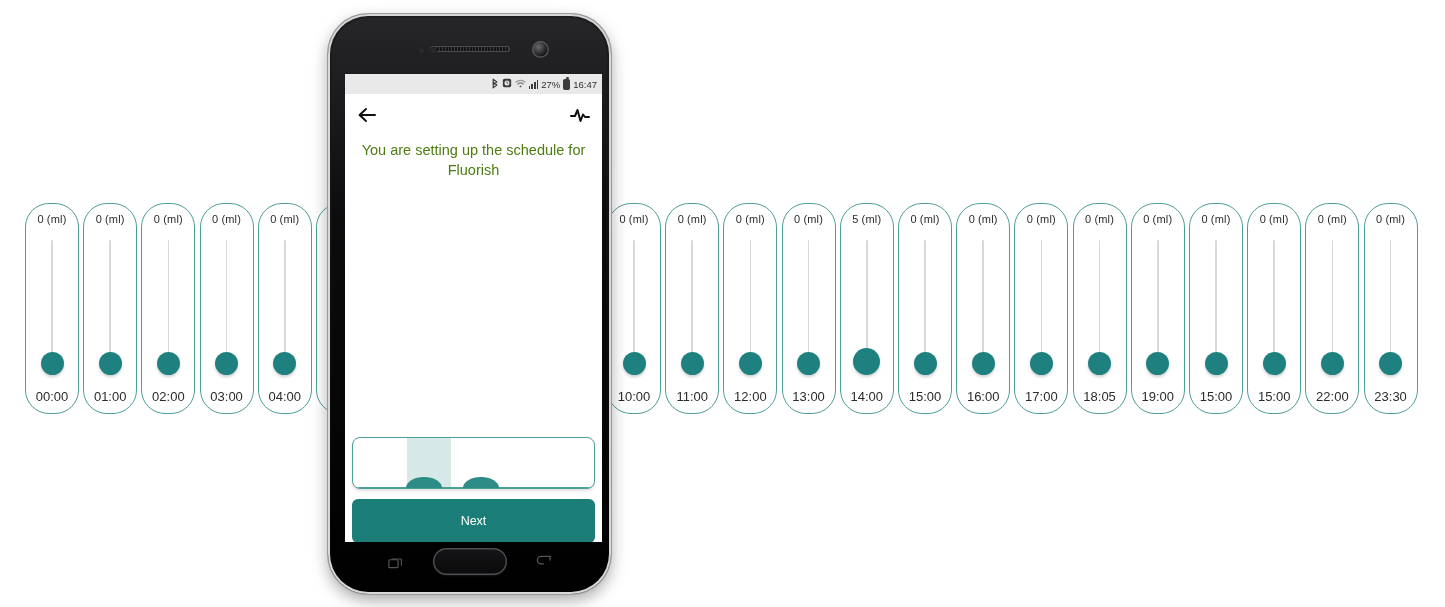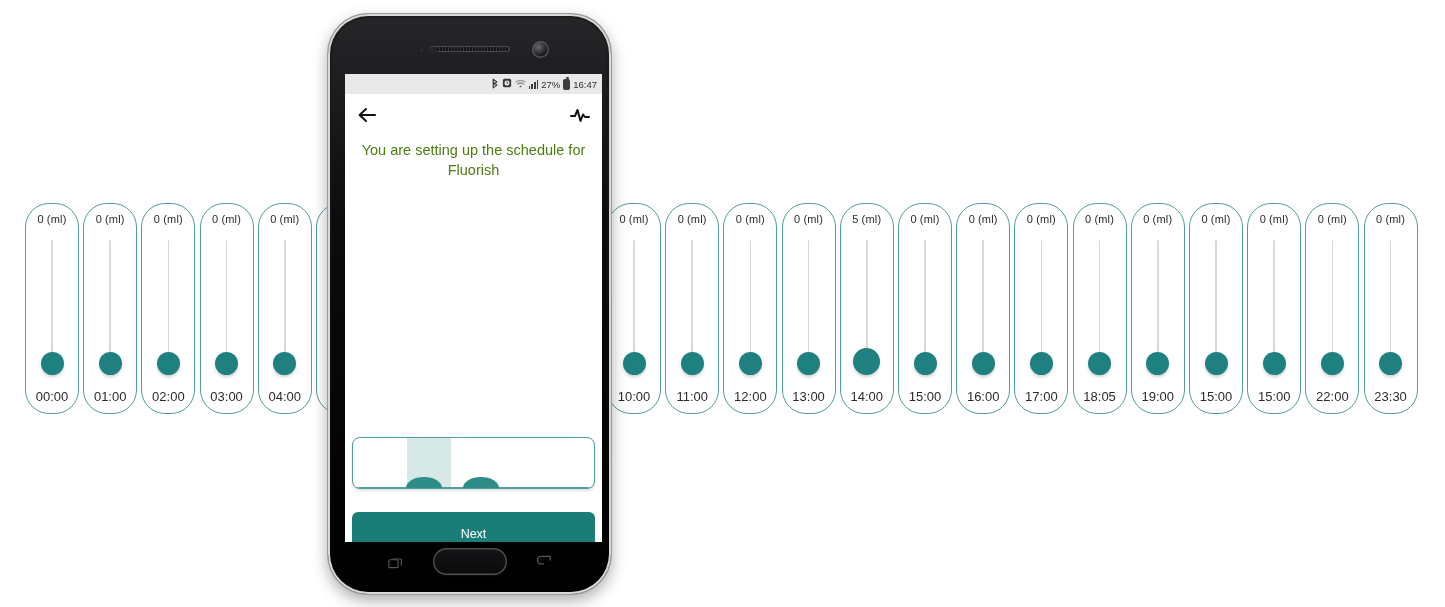--- a/index.html
+++ b/index.html
@@ -176,21 +176,20 @@
     position: absolute; left: 7px; right: 7px; top: 425px;
     height: 44px;
     background: #1b7d77;
     border-radius: 6px;
     color: #ffffff;
     font-size: 12.5px;
     display: flex; align-items: center; justify-content: center;
     cursor: pointer;
     border: none;
     font-family: "Liberation Sans", sans-serif;
-    margin-top: 13px;
   }
 
   
   #navbar {
     position: absolute; left: 0; right: 0; top: 524px; height: 48px;
   }
   #home-key {
     position: absolute; left: 50%; margin-left: -37px; top: 6px;
     width: 74px; height: 27px; border-radius: 14px;
     background: linear-gradient(180deg,#151517,#0a0a0b);

